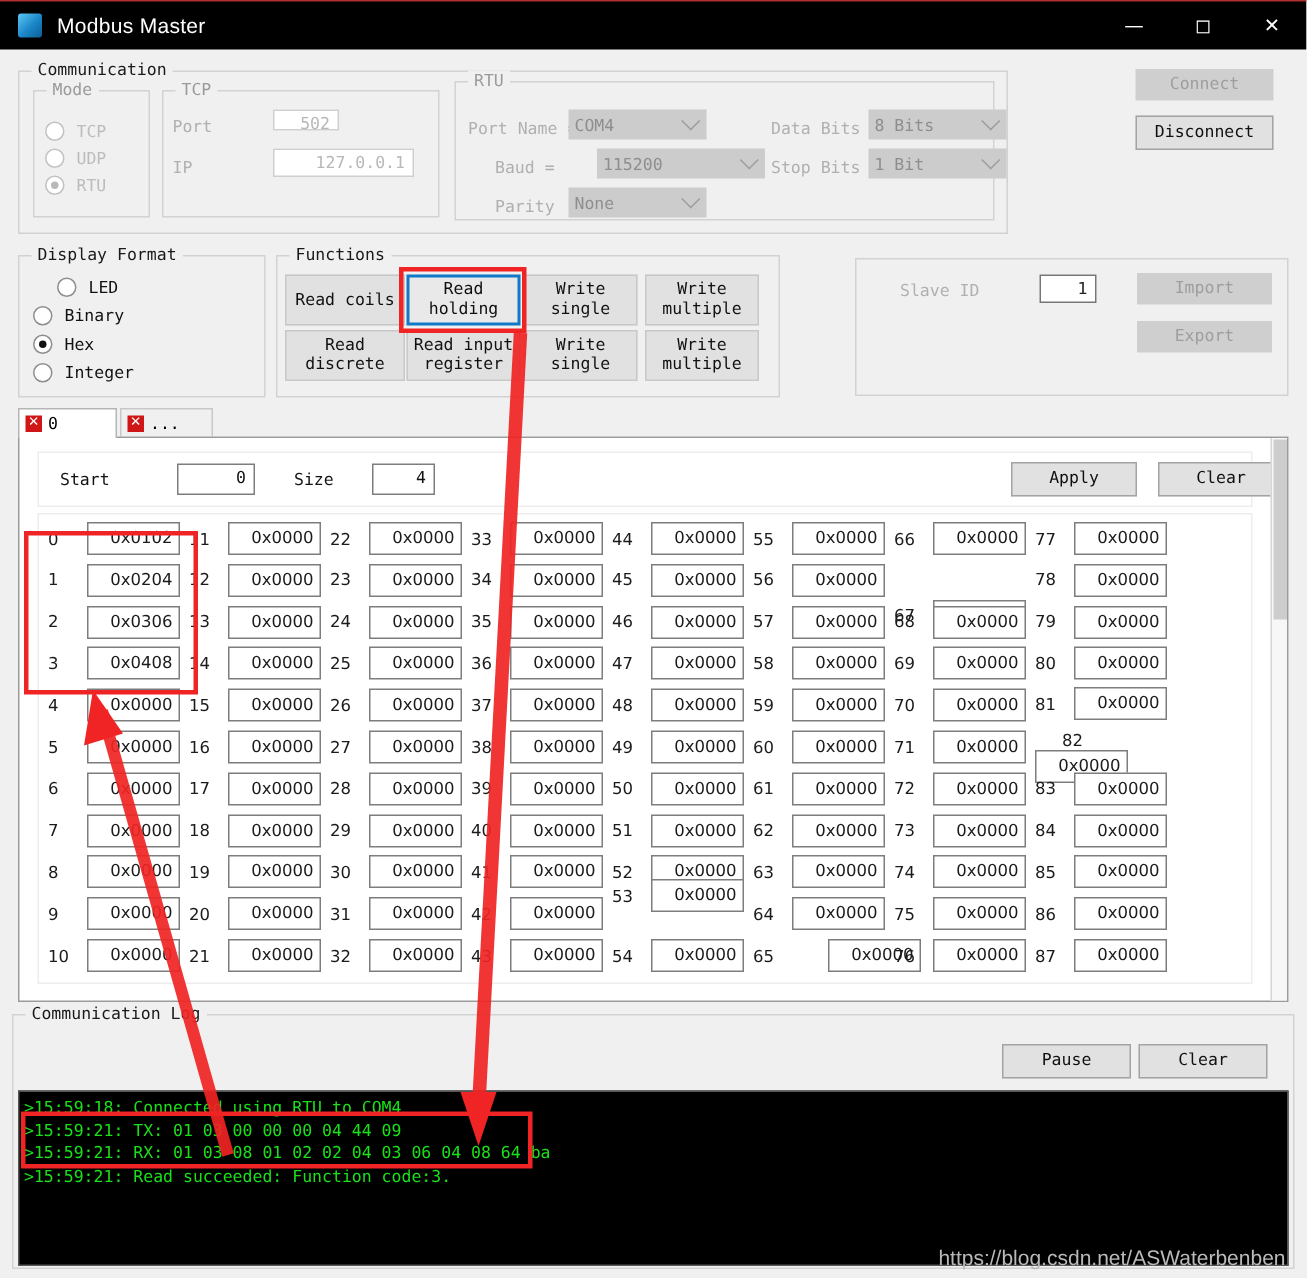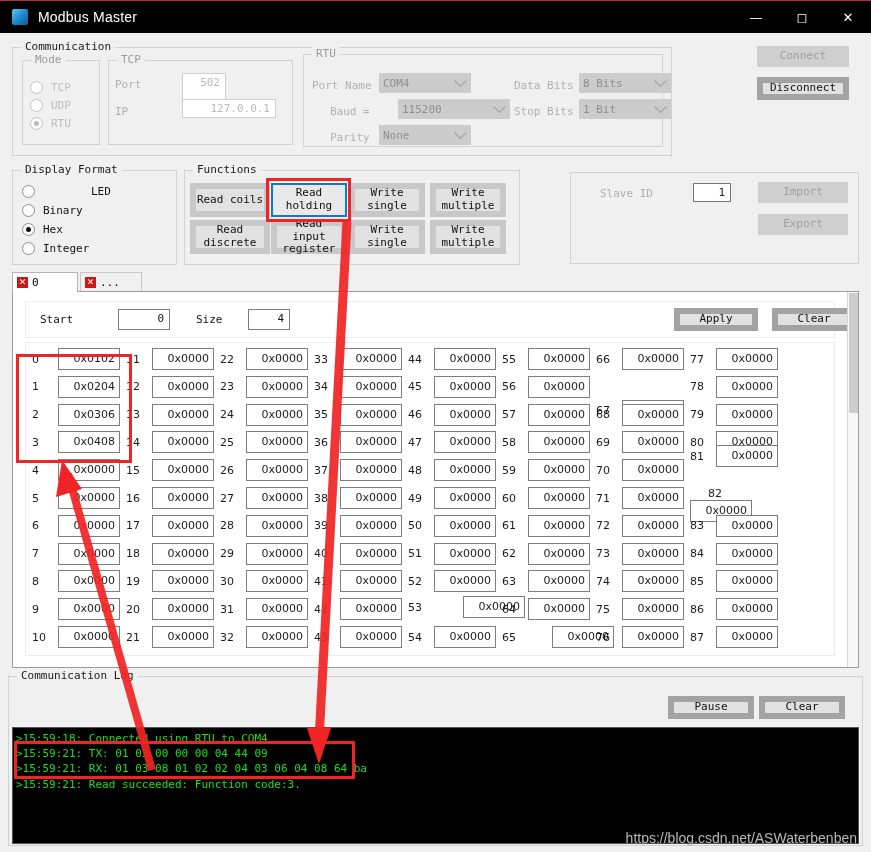--- a/index.html
+++ b/index.html
@@ -69,21 +69,21 @@
   }
   .combo .chev {
     margin-left:auto; margin-right:6px; width:9px; height:9px;
     border-left:1px solid #9d9d9d; border-bottom:1px solid #9d9d9d;
     transform:rotate(-45deg) translate(2px,-2px);
   }
   .flbl { position:absolute; color:#b0b0b0; white-space:nowrap; }
 
   
   .btn {
-    position:absolute; background:#e1e1e1; border:6px solid #a3a3a3;
+    position:absolute; background:#e1e1e1; border:1px solid #a3a3a3;
     display:flex; align-items:center; justify-content:center; text-align:center;
     color:#101010; line-height:1.15; white-space:pre-line;
     font-family:"DejaVu Sans Mono", monospace; font-size:11px;
   }
   .btn.fdim { background:#e1e1e1; border-color:#c8c8c8; color:#111; }
   .btn.disabled { background:#cfcfcf; border:0; color:#9e9e9e; }
   .btn.sel { border:2px solid #1179c8; background:#e9e9e9; }
 
   
   #tabstrip { position:absolute; left:12px; top:272px; width:847px; height:20px; }
@@ -174,21 +174,21 @@
 </div>
 <div class="radio dim" style="left:30px; top:117px;">
   <span class="dot on"></span>
   <span class="lbl">RTU</span>
 </div>
 
 <div class="group mid" style="left:108px; top:60px; width:185px; height:85px;">
   <span class="glabel">TCP</span>
 </div>
 <div class="flbl" style="left:115px; top:78px;">Port</div>
-<div class="tbox dim" style="left:182px; top:73px; width:44px; height:27px;">502</div>
+<div class="tbox dim" style="left:182px; top:73px; width:44px; height:14px;">502</div>
 <div class="flbl" style="left:115px; top:105px;">IP</div>
 <div class="tbox dim" style="left:182px; top:99px; width:94px; height:19px;">127.0.0.1</div>
 
 <div class="group mid" style="left:303px; top:54px; width:360px; height:93px;">
   <span class="glabel">RTU</span>
 </div>
 <div class="flbl" style="left:312px; top:79px;">Port Name =</div>
 <div class="combo" style="left:379px; top:73px; width:92px; height:20px;">
   <span>COM4</span>
   <span class="chev"></span>
@@ -213,21 +213,21 @@
   <span>1 Bit</span>
   <span class="chev"></span>
 </div>
 
 <div class="btn disabled" style="left:757px; top:46px; width:92px; height:21px;">Connect</div>
 <div class="btn" style="left:757px; top:77px; width:92px; height:23px;">Disconnect</div>
 
 <div class="group dark" style="left:12px; top:170px; width:165px; height:95px;">
   <span class="glabel">Display Format</span>
 </div>
-<div class="radio" style="left:22px; top:185px;gap:48px;">
+<div class="radio" style="left:38px; top:185px;">
   <span class="dot"></span>
   <span class="lbl">LED</span>
 </div>
 <div class="radio" style="left:22px; top:204px;">
   <span class="dot"></span>
   <span class="lbl">Binary</span>
 </div>
 <div class="radio" style="left:22px; top:223px;">
   <span class="dot on"></span>
   <span class="lbl">Hex</span>
@@ -488,21 +488,21 @@
         <div class="val">0x0000</div>
       </div>
       <div class="cell" style="left: 382px; top: 199.6px;">
         <div class="idx">51</div>
         <div class="val">0x0000</div>
       </div>
       <div class="cell" style="left: 382px; top: 227.4px;">
         <div class="idx">52</div>
         <div class="val">0x0000</div>
       </div>
-      <div class="cell" style="left: 382px; top: 253px; gap: 29px;">
+      <div class="cell" style="left: 382px; top: 243px;">
         <div class="idx">53</div>
         <div class="val">0x0000</div>
       </div>
       <div class="cell" style="left: 382px; top: 283px;">
         <div class="idx">54</div>
         <div class="val">0x0000</div>
       </div>
       <div class="cell" style="left: 476px; top: 5px;">
         <div class="idx">55</div>
         <div class="val">0x0000</div>
@@ -600,21 +600,21 @@
         <div class="val">0x0000</div>
       </div>
       <div class="cell" style="left: 664px; top: 60.6px;">
         <div class="idx">79</div>
         <div class="val">0x0000</div>
       </div>
       <div class="cell" style="left: 664px; top: 88.4px;">
         <div class="idx">80</div>
         <div class="val">0x0000</div>
       </div>
-      <div class="cell" style="left: 664px; top: 102px;">
+      <div class="cell" style="left: 664px; top: 115px;">
         <div class="idx">81</div>
         <div class="val">0x0000</div>
       </div>
       <div class="cell" style="left: 664px; top: 144px; flex-direction: column;">
         <div class="idx">82</div>
         <div class="val">0x0000</div>
       </div>
       <div class="cell" style="left: 664px; top: 171.8px;">
         <div class="idx">83</div>
         <div class="val">0x0000</div>

